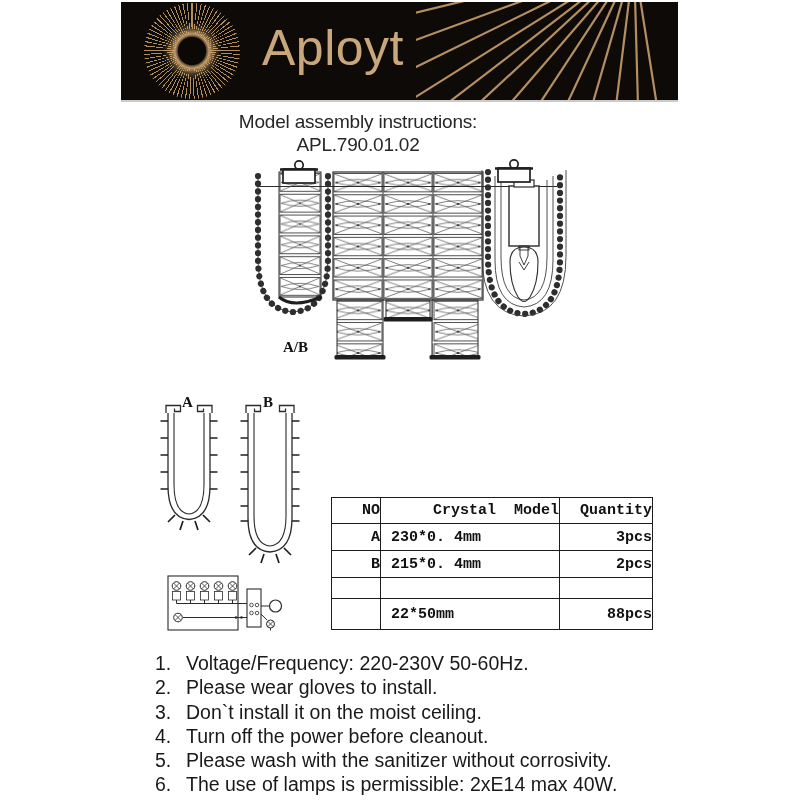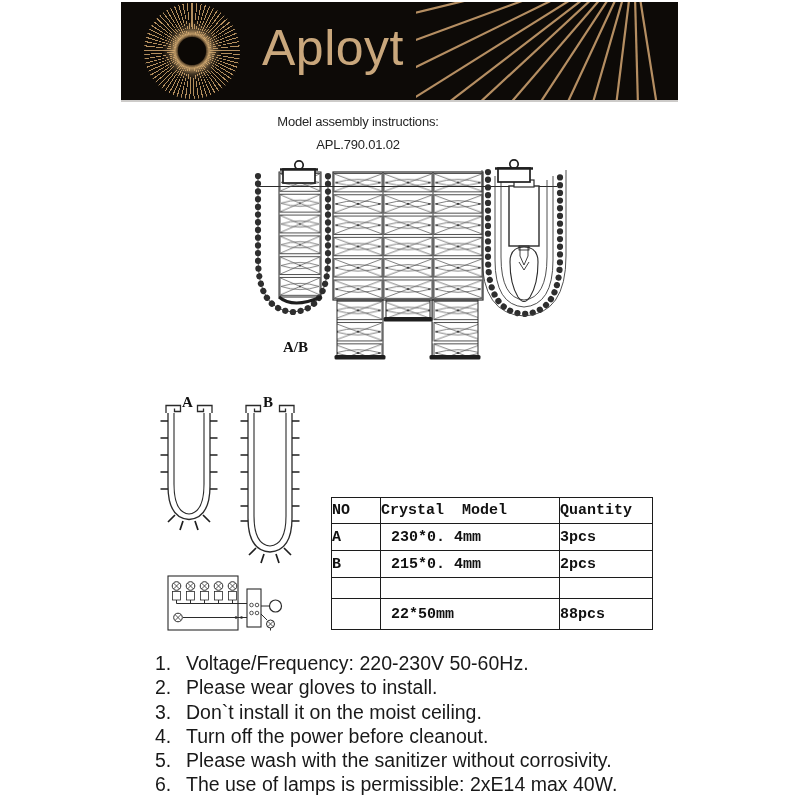--- a/index.html
+++ b/index.html
@@ -16,37 +16,37 @@
          background:radial-gradient(circle, #160e07 0 13px, rgba(208,168,112,.9) 17px, rgba(208,168,112,.28) 23px, rgba(0,0,0,0) 30px);}
   .burst::after{content:'';position:absolute;left:50%;top:50%;width:28px;height:28px;
          transform:translate(-50%,-50%);border-radius:50%;background:#0b0805;}
   .brand{position:absolute;left:141px;top:24px;font-size:50px;line-height:44px;
          color:#c9a77c;letter-spacing:.5px;font-weight:400;}
   .rays{position:absolute;right:0;top:0;width:262px;height:98px;}
   .rays line{stroke:#c49a6a;stroke-width:2.2;opacity:.92;}
 
   
   .title-block{position:absolute;left:158px;top:110px;width:400px;text-align:center;
-               font-size:13px;line-height:23px;color:#262626;letter-spacing:-.2px;}
+               font-size:19px;line-height:23px;color:#262626;letter-spacing:-.2px;}
 
   
   .chandelier{position:absolute;left:246px;top:147px;width:322px;height:222px;}
   .strands{position:absolute;left:150px;top:392px;width:170px;height:180px;}
   .wiring{position:absolute;left:162px;top:568px;width:125px;height:70px;}
   .ln{stroke:#2b2b2b;fill:none;}
   .thin{stroke:#3c3c3c;stroke-width:.9;fill:none;}
   .beads{stroke:#2e2e2e;stroke-width:6.2;stroke-dasharray:.1 7.6;stroke-linecap:round;fill:none;}
   .tick{stroke:#1f1f1f;stroke-width:1.7;}
   .svglabel{font-family:"Liberation Serif",serif;font-weight:bold;font-size:15px;fill:#111;}
 
   
   .parts{position:absolute;left:331px;top:497px;border-collapse:collapse;table-layout:fixed;
          font-family:"Liberation Mono",monospace;font-weight:bold;font-size:15px;color:#111;}
   .parts td{border:1.6px solid #1c1c1c;padding:0;white-space:nowrap;overflow:hidden;}
-  .parts .c{text-align:left;}
+  .parts .c{text-align:right;}
   .parts .l{text-align:left;padding-left:10px;}
   .parts .w-no{width:48px;}
   .parts .w-model{width:178px;}
   .parts .w-qty{width:92px;}
   .parts .hdr-model{word-spacing:9px;}
   .r-h td{height:25px;}
   .r-a td{height:26px;}
   .r-b td{height:26px;}
   .r-e td{height:20px;}
   .r-s td{height:30px;}

